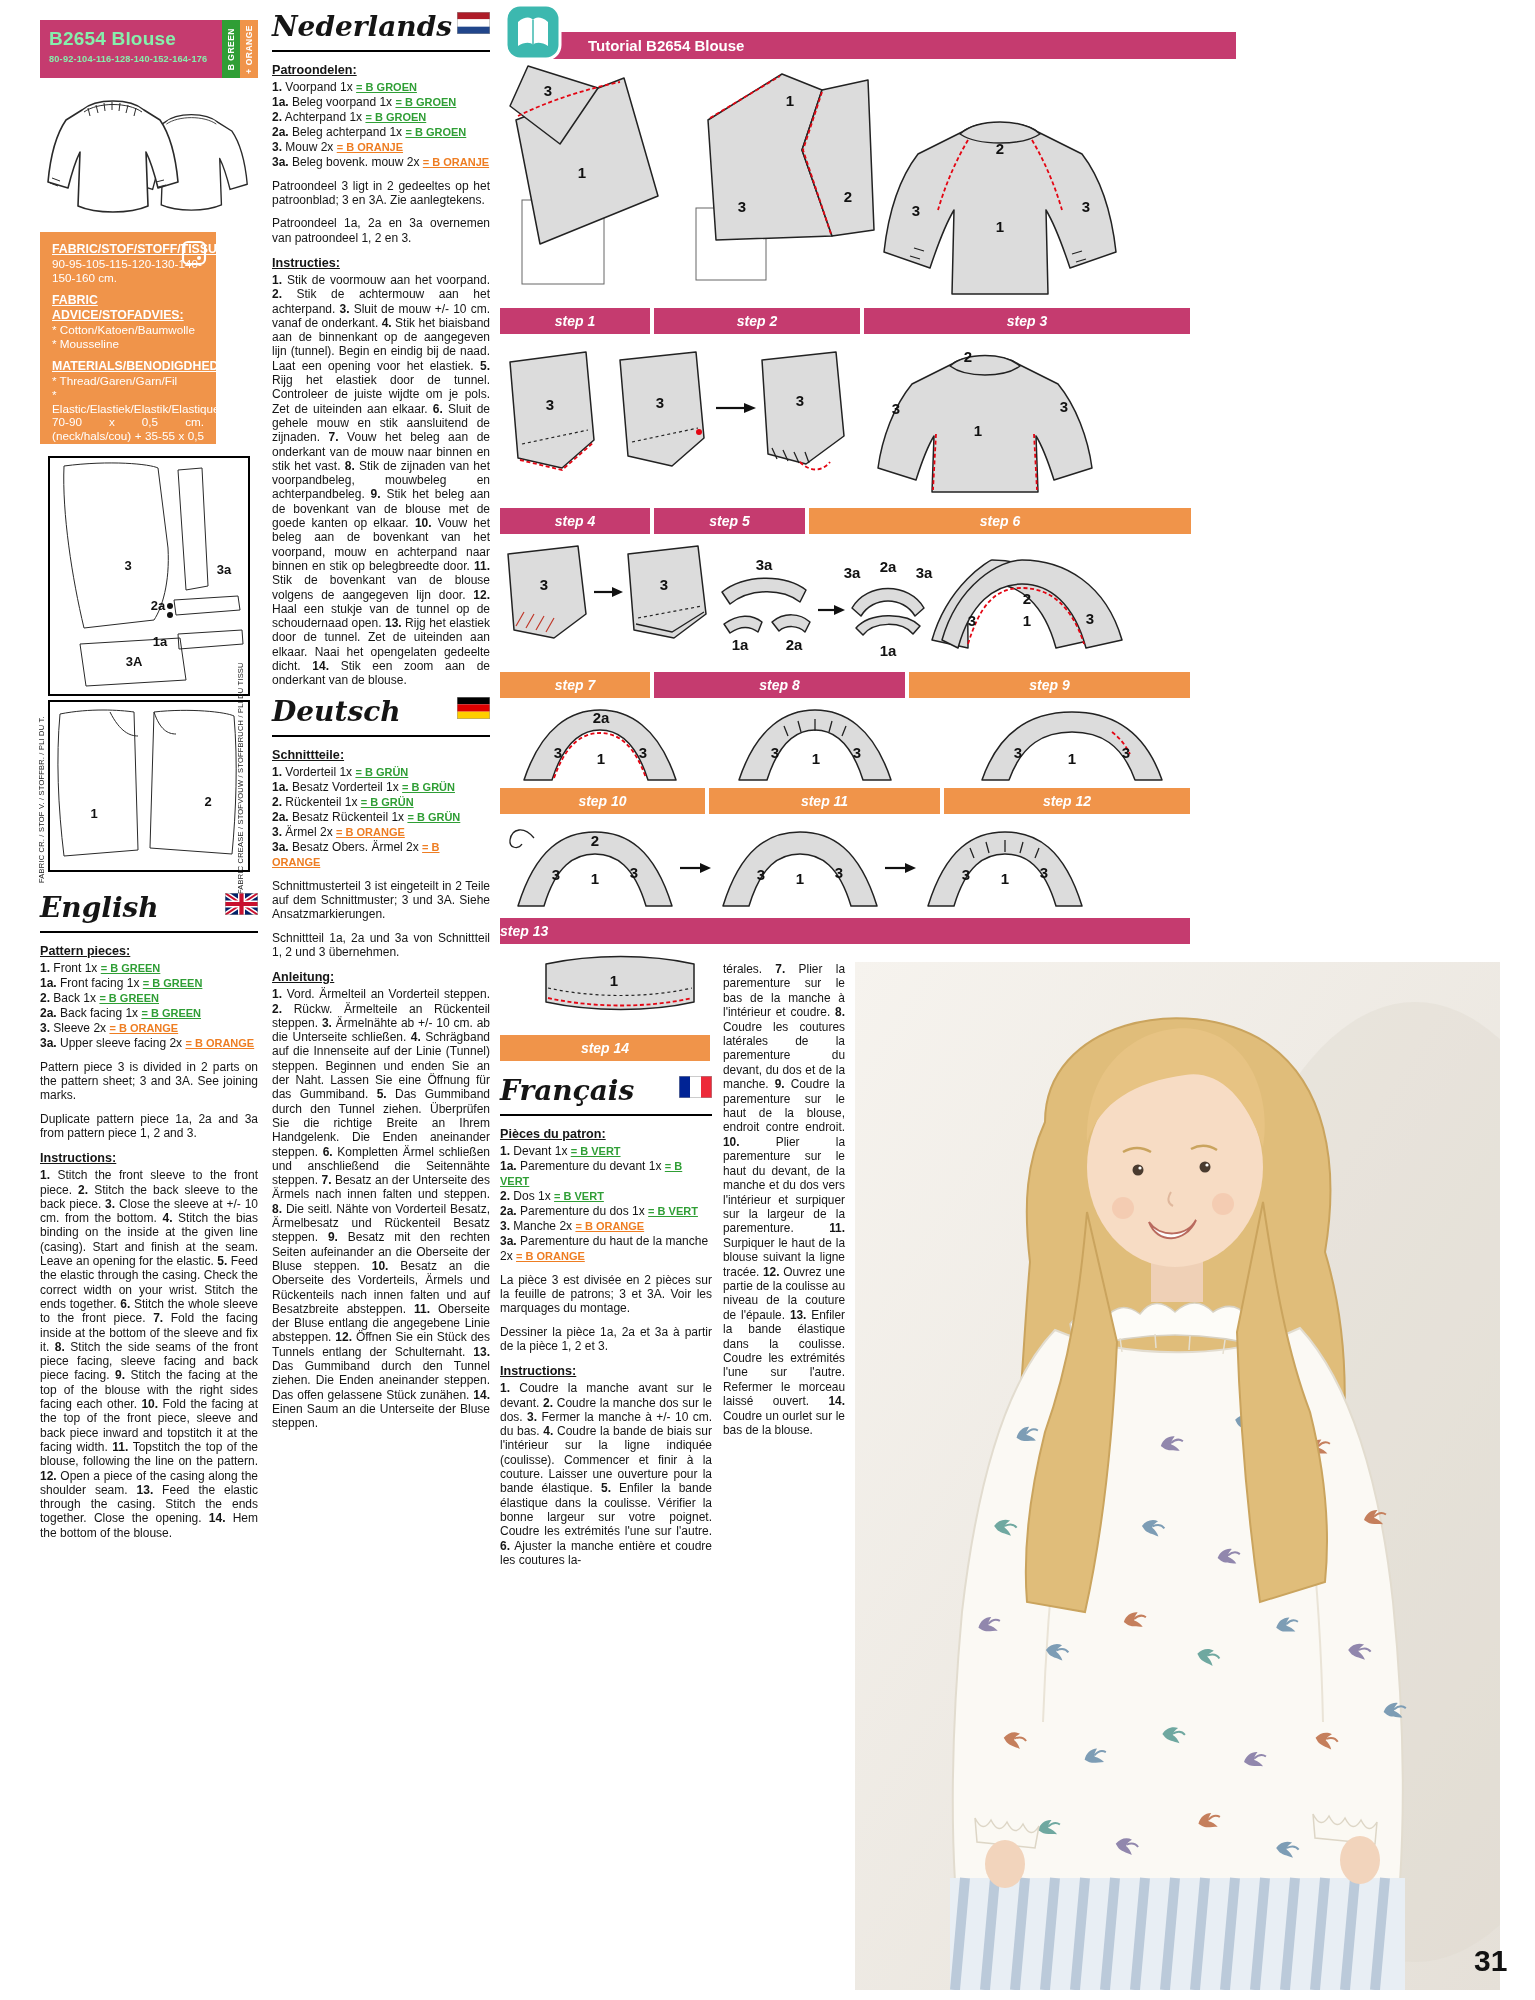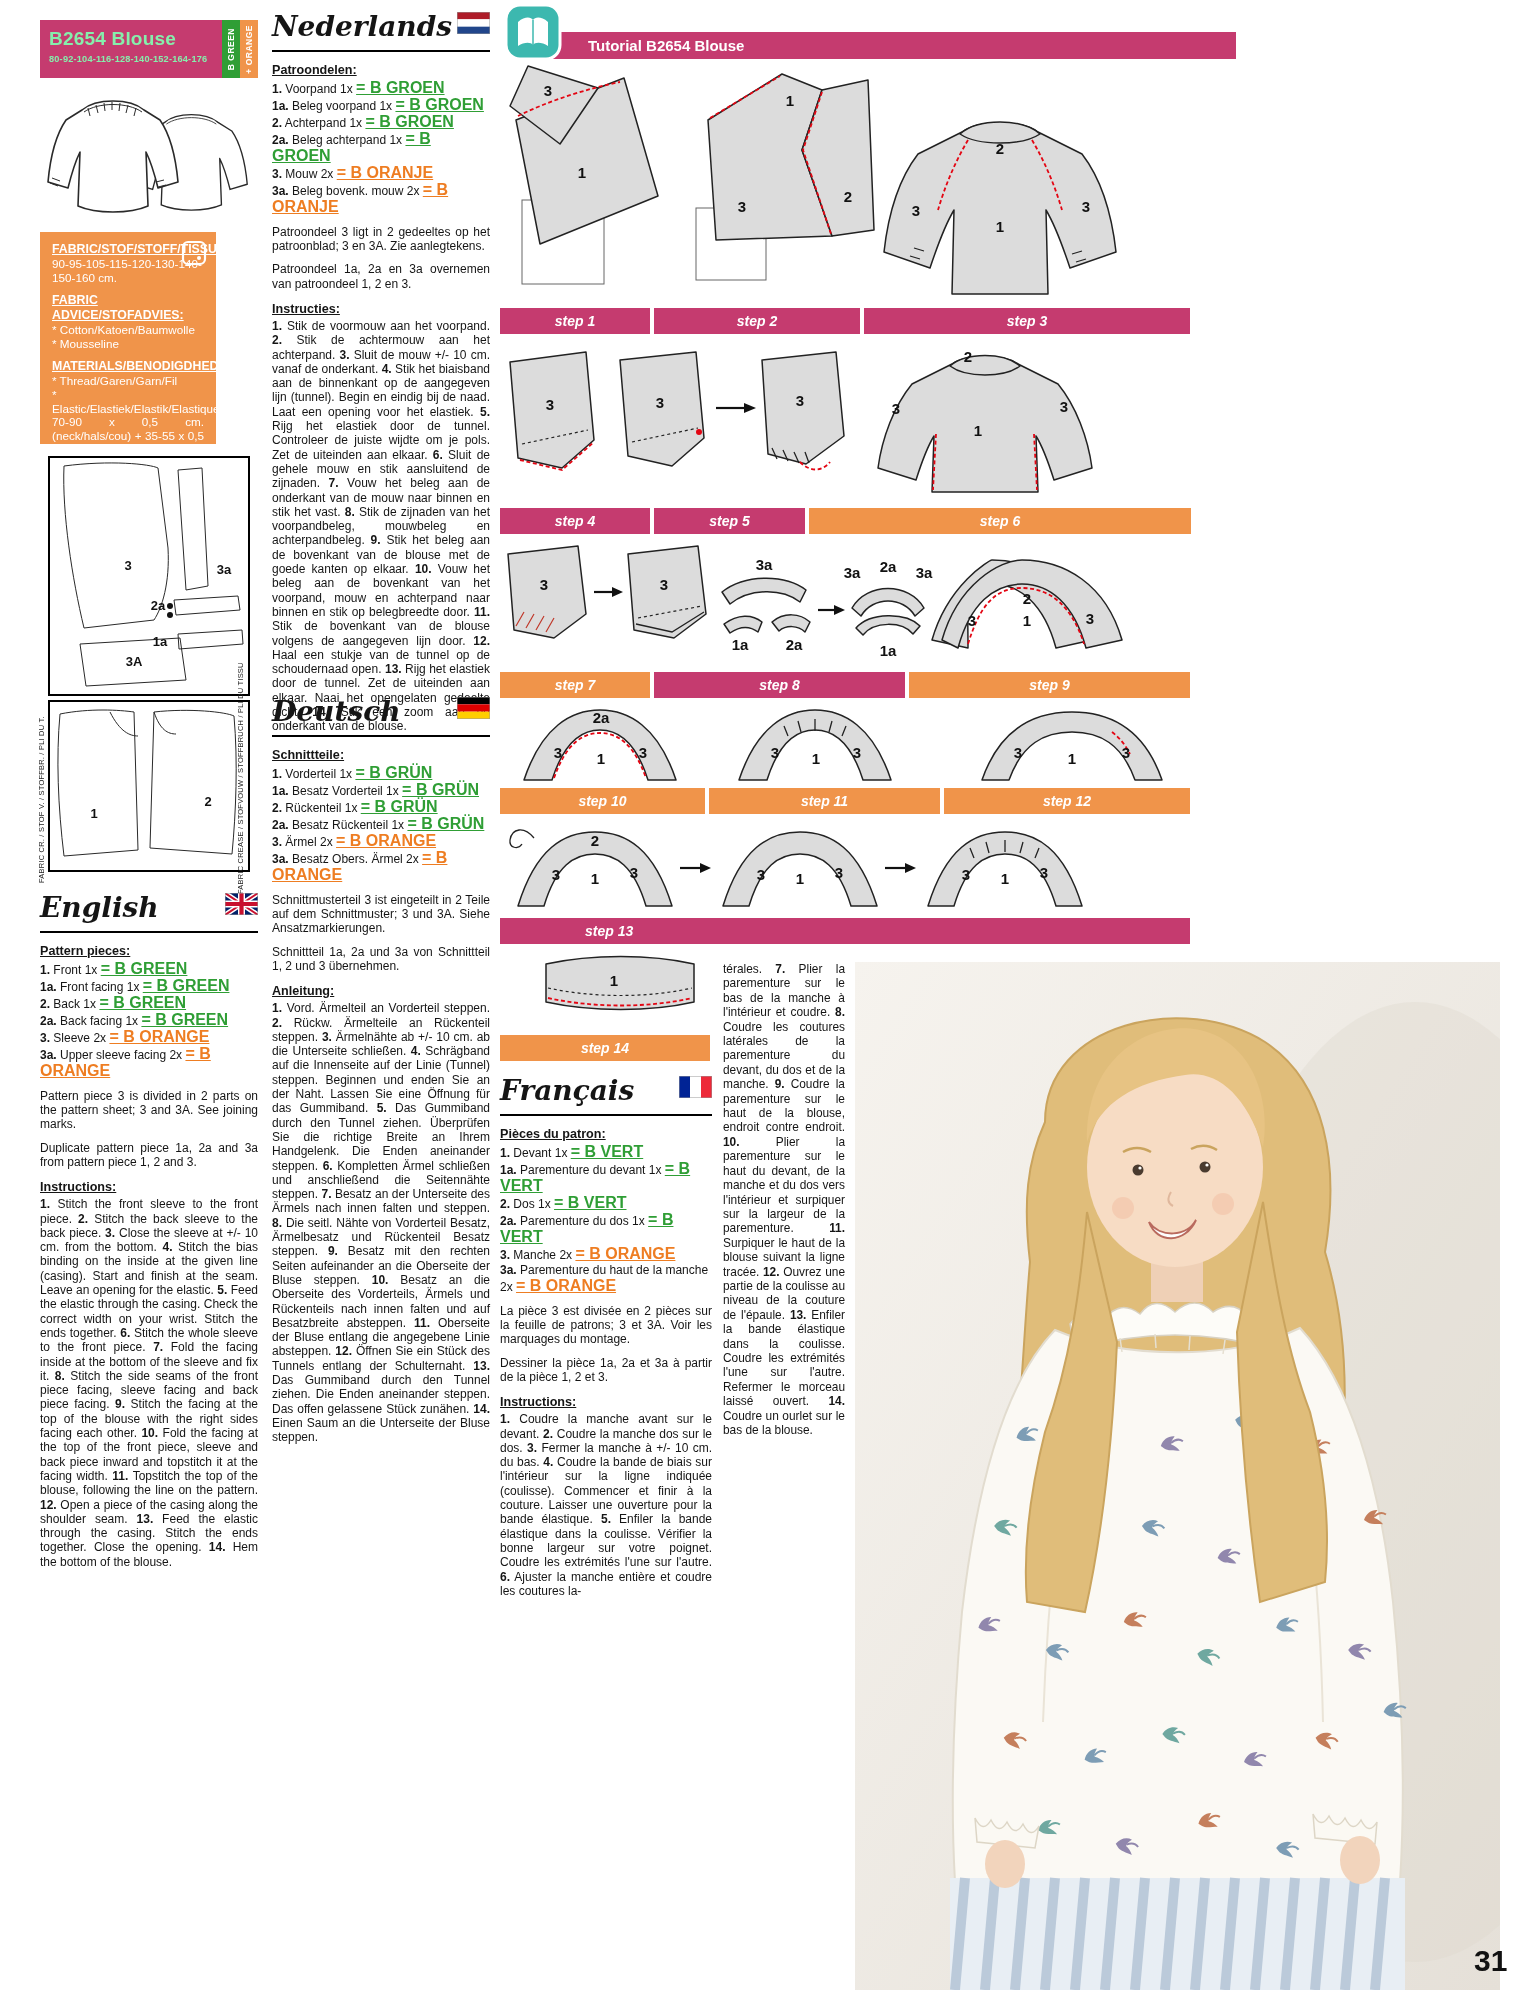--- a/index.html
+++ b/index.html
@@ -31,32 +31,32 @@
   
   .psbox{border:2px solid #000;background:#fff;position:relative}
   .vlabel{position:absolute;writing-mode:vertical-rl;transform:rotate(180deg);font-size:7.5px;letter-spacing:.2px;color:#222;white-space:nowrap}
 
   
   .sec{position:absolute;width:218px}
   .script-h{font-family:"DejaVu Serif",serif;font-style:italic;font-weight:700;font-size:28px;border-bottom:2.5px solid #000;padding-bottom:7px;position:relative;line-height:1.1}
   .flag{position:absolute;right:0;top:0}
   .subh{font-weight:700;text-decoration:underline;font-size:12.6px;margin:11px 0 3px}
   .pl{font-size:12px;line-height:15px}
-  .eq{font-weight:700;text-decoration:underline;font-size:16px}
+  .eq{font-weight:700;text-decoration:underline;font-size:11px}
   .eq[data-color="green"]{color:var(--green)}
   .eq[data-color="orange"]{color:var(--orange-text)}
   .para{font-size:12px;line-height:14.3px;text-align:justify;margin-top:9px}
   .para.tight{margin-top:2px}
 
   
   .tut-banner{background:var(--pink);color:#fff;font-weight:700;font-size:15px;display:flex;align-items:center;padding-left:52px}
   .bseg{position:absolute;top:0;height:100%;display:flex;align-items:center;justify-content:center;color:#fff;font-weight:700;font-style:italic;font-size:14px}
   .bseg[data-color="pink"]{background:var(--pink)}
   .bseg[data-color="orange"]{background:var(--orange)}
-  .bseg.left{justify-content:flex-start;padding-left:85px}
+  .bseg.left{justify-content:flex-start;}
 
   
   svg .pc{fill:#dcdcdc;stroke:#222;stroke-width:1.5;stroke-linejoin:round}
   svg .wh{fill:#fff;stroke:#666;stroke-width:1}
   svg .rd{fill:none;stroke:var(--red);stroke-width:1.8;stroke-dasharray:4 2.6}
   svg .bd{fill:none;stroke:#222;stroke-width:1.2;stroke-dasharray:3 3}
   svg .sl{fill:none;stroke:#222;stroke-width:1.3}
   svg .ht{fill:none;stroke:#c0392b;stroke-width:1.2}
   svg .lbl{font:700 15px "Liberation Sans",sans-serif;fill:#111;text-anchor:middle}
   svg .lbl2{font:700 13px "Liberation Sans",sans-serif;fill:#111;text-anchor:middle}

